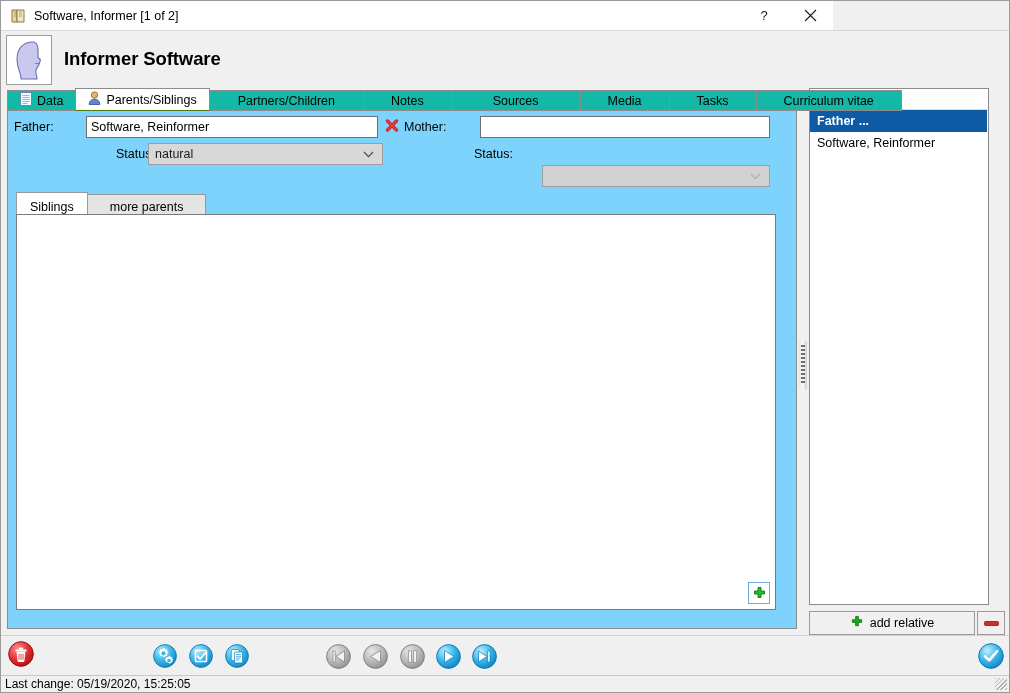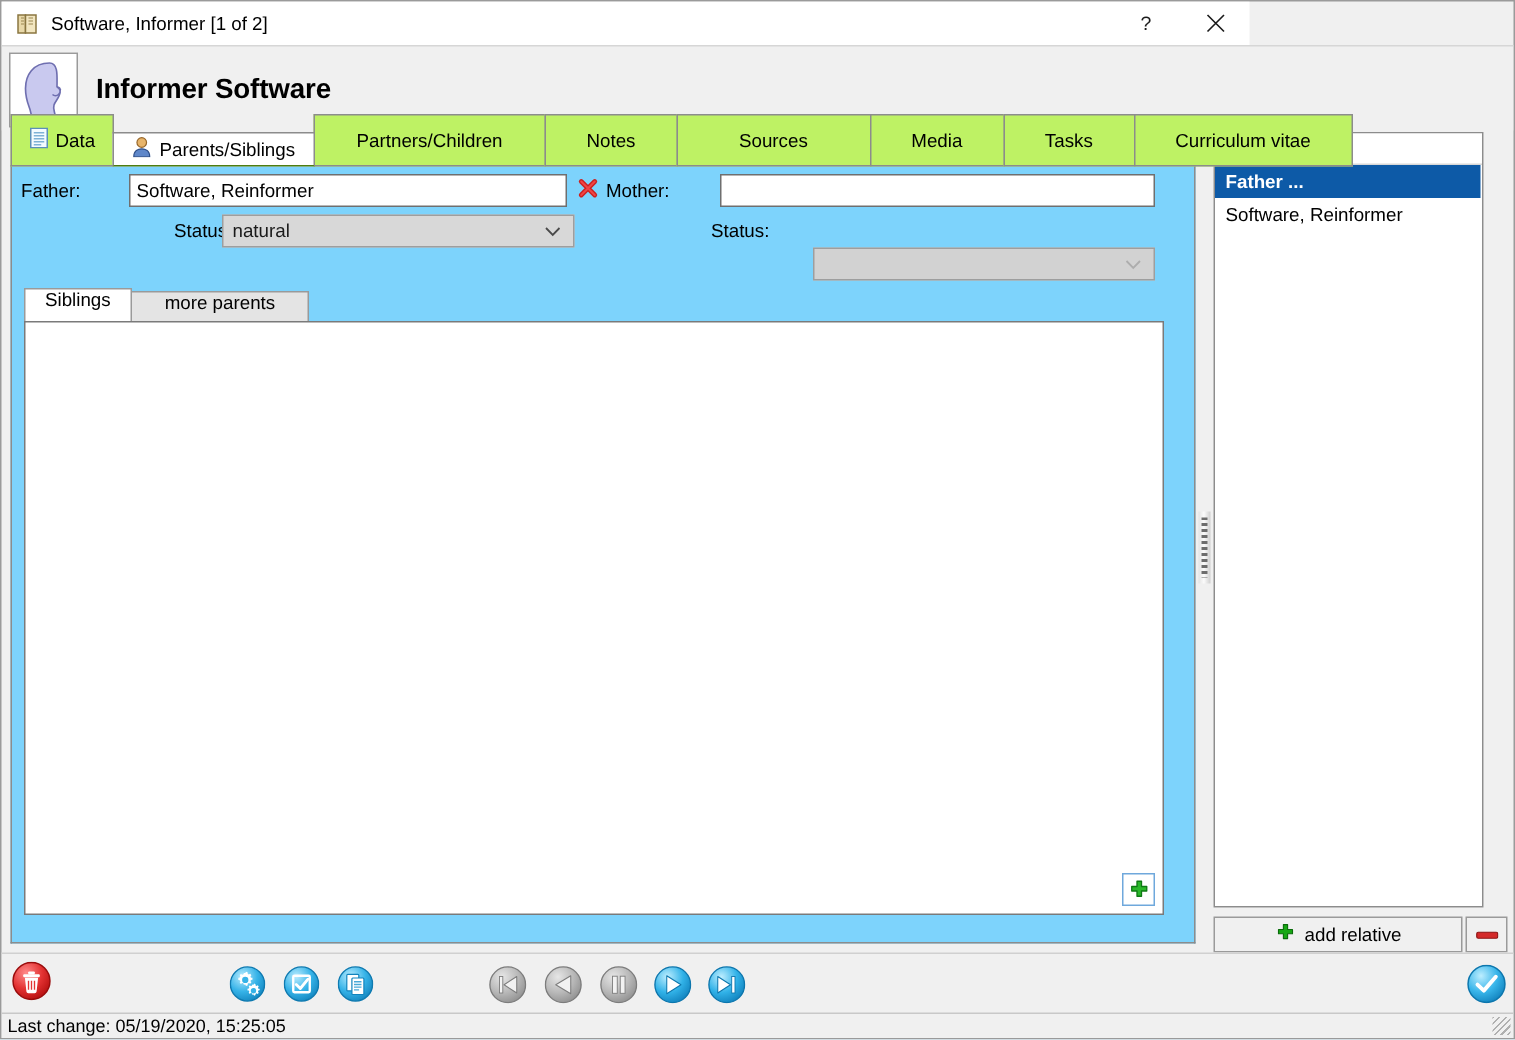--- a/index.html
+++ b/index.html
@@ -63,24 +63,24 @@
   
   .tabstrip {
     position: absolute; left: 6px; top: 87px; width: 790px; height: 23px;
     display: flex; align-items: flex-end;
   }
   .tabstrip::after {
     content: ""; position: absolute; left: 0; right: 0; bottom: 0;
     height: 1px; background: #8c8c8c;
   }
   .tab {
-    position: relative; height: 35px;
+    position: relative; height: 21px;
     display: flex; align-items: center; gap: 5px;
     padding: 0 12px;
-    background: #bef264;
+    background: #14b8a6;
     border: 1px solid #8c8c8c;
     border-bottom: 1px solid #8c8c8c;
     margin-right: -1px;
     font-size: 12.5px; color: #000;
     white-space: nowrap; cursor: default; z-index: 1;
   }
   .tab.active {
     background: #ffffff;
     height: 23px;
     border-bottom: 1px solid #4d7c0f;
@@ -124,21 +124,21 @@
 
   .red-x { cursor: pointer; }
 
   
   .inner-tabstrip {
     position: absolute; left: 8px; top: 82px; width: 770px; height: 22px;
     display: flex; align-items: flex-end;
   }
   .inner-tab {
     height: 20px; padding: 0 13px;
-    display: flex; align-items: flex-start;
+    display: flex; align-items: flex-end;
     background: #e4e4e4;
     border: 1px solid #9a9a9a;
     border-bottom: none;
     margin-right: -1px;
     font-size: 12.5px; color: #000; white-space: nowrap; cursor: default;
   }
   .inner-tab.active {
     background: #ffffff; height: 22px; z-index: 2;
   }
   .siblings-box {

